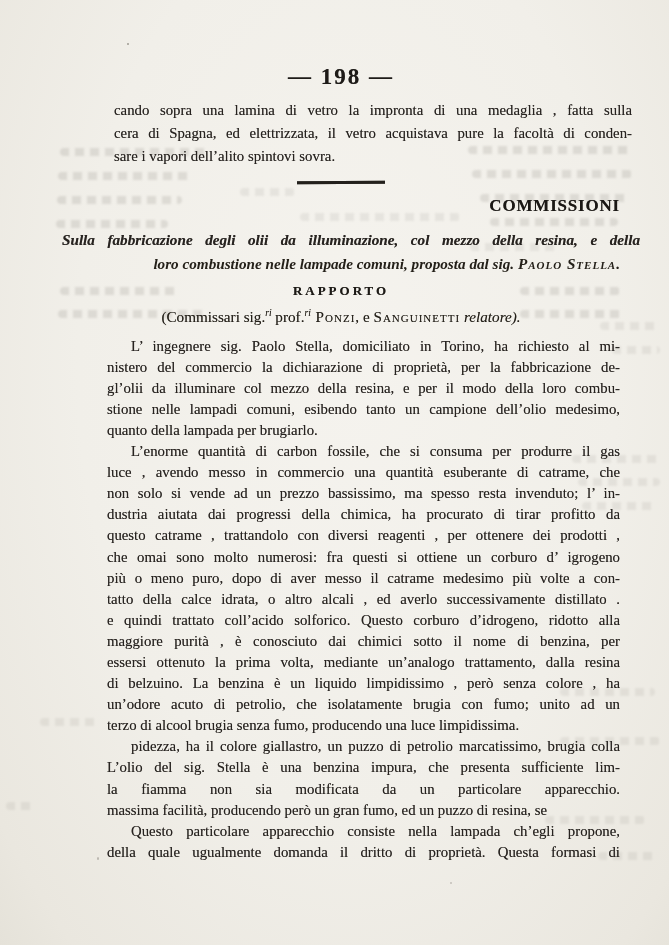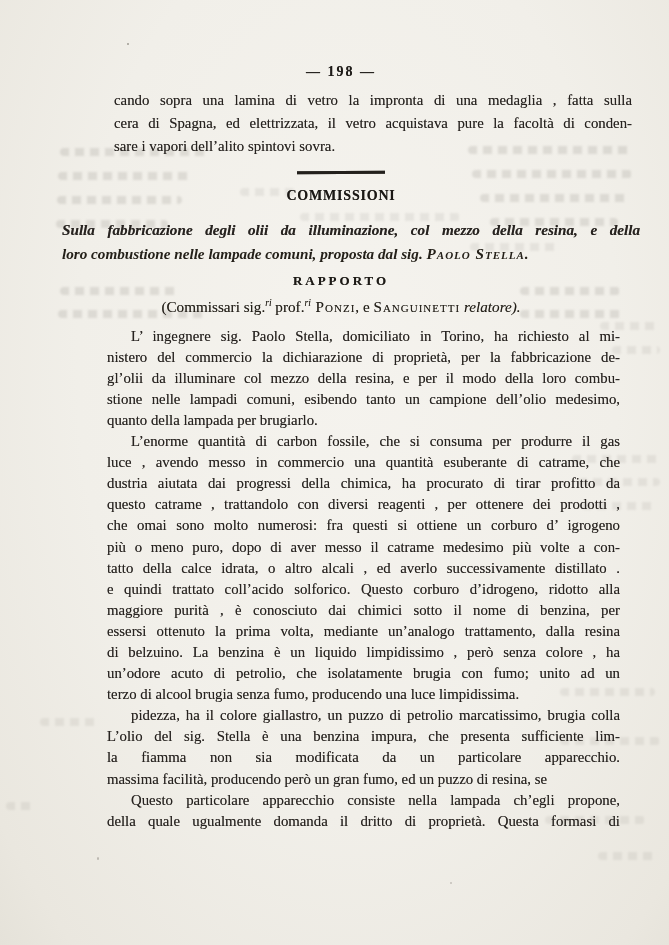--- a/index.html
+++ b/index.html
@@ -1,34 +1,34 @@
 <!DOCTYPE html>
 <html><head>
 <meta charset="utf-8">
 <style>
   html,body{margin:0;padding:0;}
   body{width:669px;height:945px;background:#e8e5de;font-family:"Liberation Serif","DejaVu Serif",serif;}
   .page{position:relative;width:669px;height:945px;overflow:hidden;
         background:radial-gradient(ellipse at 52% 38%, #f5f3ee 0%, #f1efe9 55%, #eae7df 90%, #e5e2d9 100%);
         color:#262320;}
   .content{position:absolute;left:62px;top:64px;width:558px;}
-  .pagenum{text-align:center;font-weight:bold;font-size:14px;letter-spacing:2px;color:#1e1b18;margin-bottom:9px;
+  .pagenum{text-align:center;font-weight:bold;font-size:23px;letter-spacing:2px;color:#1e1b18;margin-bottom:9px;
            text-shadow:0 0 .5px rgba(20,18,15,.55);}
   .line{font-size:14.8px;line-height:21.1px;text-align:justify;text-align-last:justify;color:#272320;
         text-shadow:0 0 .45px rgba(25,22,18,.5);}
   .intro{margin-left:20px;margin-right:-12px;}
   .intro .line{line-height:23.2px;margin-left:32px;}
   .intro .line:last-child{text-align-last:left;}
   .rule{width:88px;height:3px;background:#23201c;margin:12px auto 10px;transform:rotate(-.4deg);
         box-shadow:0 0 .6px rgba(20,18,15,.6);}
-  .title{font-size:14px;font-weight:bold;text-align:center;letter-spacing:.8px;color:#1b1815;margin:0 0 10px;
+  .title{font-size:17px;font-weight:bold;text-align:right;letter-spacing:.8px;color:#1b1815;margin:0 0 10px;
          line-height:24px;text-shadow:0 0 .6px rgba(20,18,15,.6);}
   .subtitle{font-style:italic;font-weight:bold;font-size:15.2px;color:#242019;}
   .subtitle .sub1{margin-right:-20px;font-size:15.2px;line-height:24px;}
-  .subtitle .sub2{text-align:left;line-height:24px;}
+  .subtitle .sub2{text-align:right;line-height:24px;}
   .sc{font-variant:small-caps;letter-spacing:1px;}
   .rapporto{text-align:center;font-weight:bold;font-size:13px;letter-spacing:3px;color:#1d1a16;margin-top:7px;
             text-shadow:0 0 .5px rgba(20,18,15,.6);}
   .commissari{text-align:center;font-size:15.2px;margin-top:7px;color:#242019;line-height:21px;
               text-shadow:0 0 .4px rgba(25,22,18,.45);}
   .commissari sup{font-size:9.5px;font-style:italic;line-height:0;}
   .commissari .ital{font-style:italic;}
   .bodytext{margin-top:9px;margin-left:45px;}
   .para .line:first-child{text-indent:24px;}
   .para:not(.cont) .line:last-child{text-align-last:left;}
@@ -100,20 +100,21 @@
       <div class="para">
           <div class="line">L’ ingegnere sig. Paolo Stella, domiciliato in Torino, ha richiesto al mi-</div>
           <div class="line">nistero del commercio la dichiarazione di proprietà, per la fabbricazione de-</div>
           <div class="line">gl’olii da illuminare col mezzo della resina, e per il modo della loro combu-</div>
           <div class="line">stione nelle lampadi comuni, esibendo tanto un campione dell’olio medesimo,</div>
           <div class="line">quanto della lampada per brugiarlo.</div>
         </div>
       <div class="para">
           <div class="line">L’enorme quantità di carbon fossile, che si consuma per produrre il gas</div>
           <div class="line">luce , avendo messo in commercio una quantità esuberante di catrame, che</div>
+          <div class="line">non solo si vende ad un prezzo bassissimo, ma spesso resta invenduto; l’ in-</div>
           <div class="line">dustria aiutata dai progressi della chimica, ha procurato di tirar profitto da</div>
           <div class="line">questo catrame , trattandolo con diversi reagenti , per ottenere dei prodotti ,</div>
           <div class="line">che omai sono molto numerosi: fra questi si ottiene un corburo d’ igrogeno</div>
           <div class="line">più o meno puro, dopo di aver messo il catrame medesimo più volte a con-</div>
           <div class="line">tatto della calce idrata, o altro alcali , ed averlo successivamente distillato .</div>
           <div class="line">e quindi trattato coll’acido solforico. Questo corburo d’idrogeno, ridotto alla</div>
           <div class="line">maggiore purità , è conosciuto dai chimici sotto il nome di benzina, per</div>
           <div class="line">essersi ottenuto la prima volta, mediante un’analogo trattamento, dalla resina</div>
           <div class="line">di belzuino. La benzina è un liquido limpidissimo , però senza colore , ha</div>
           <div class="line">un’odore acuto di petrolio, che isolatamente brugia con fumo; unito ad un</div>

